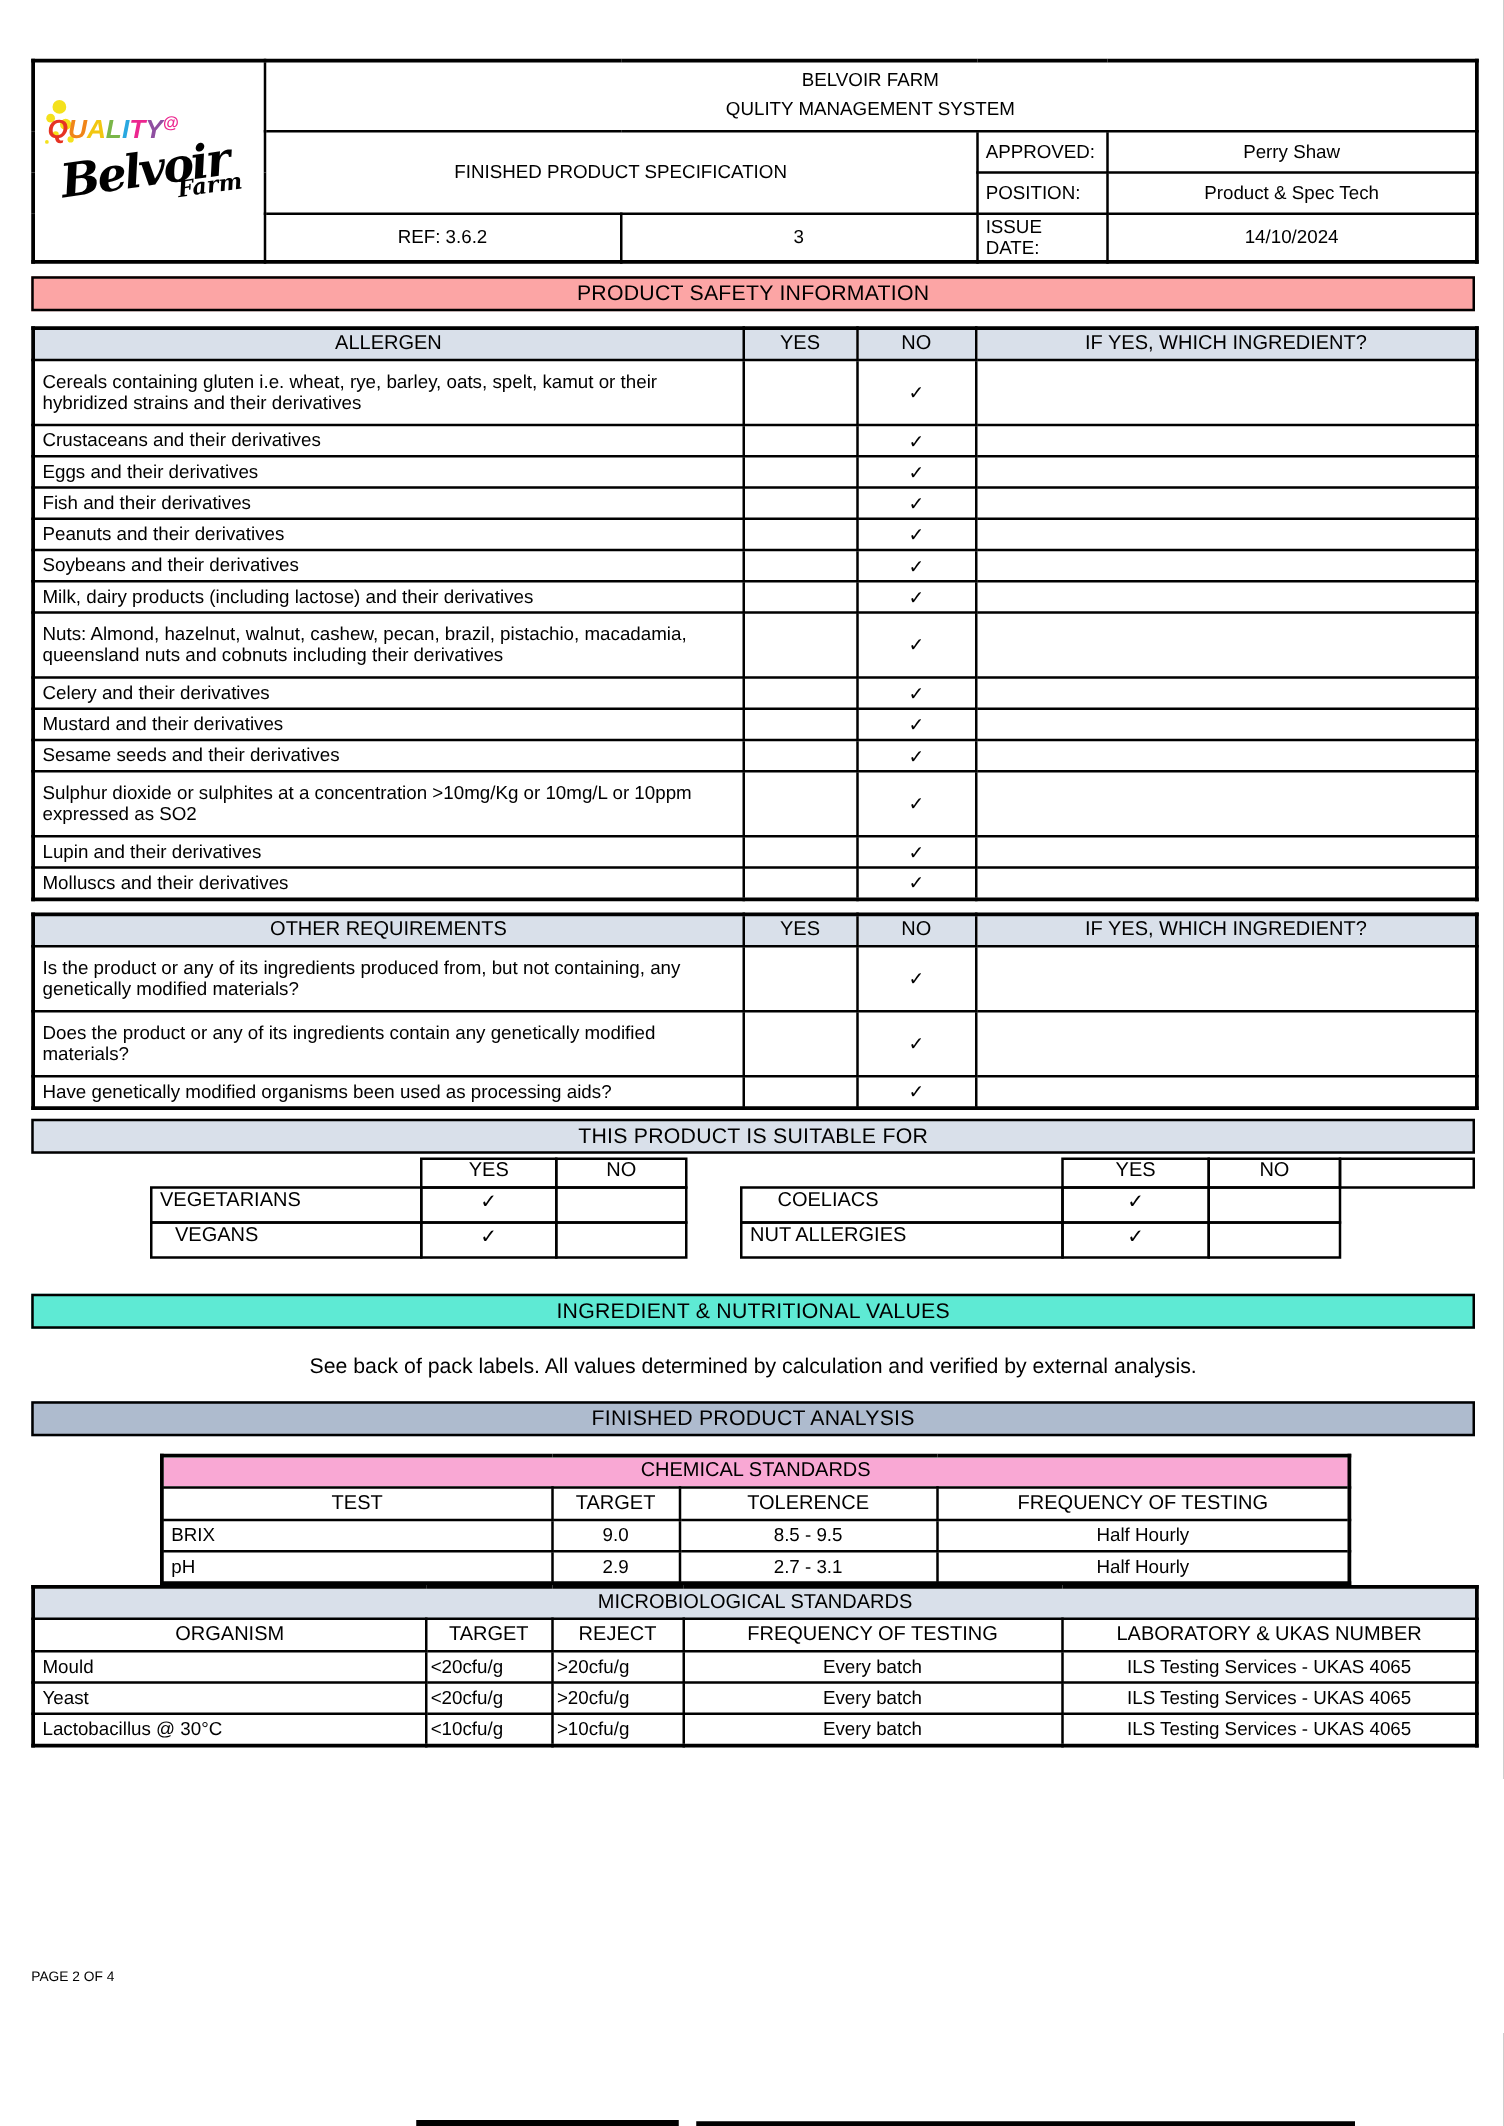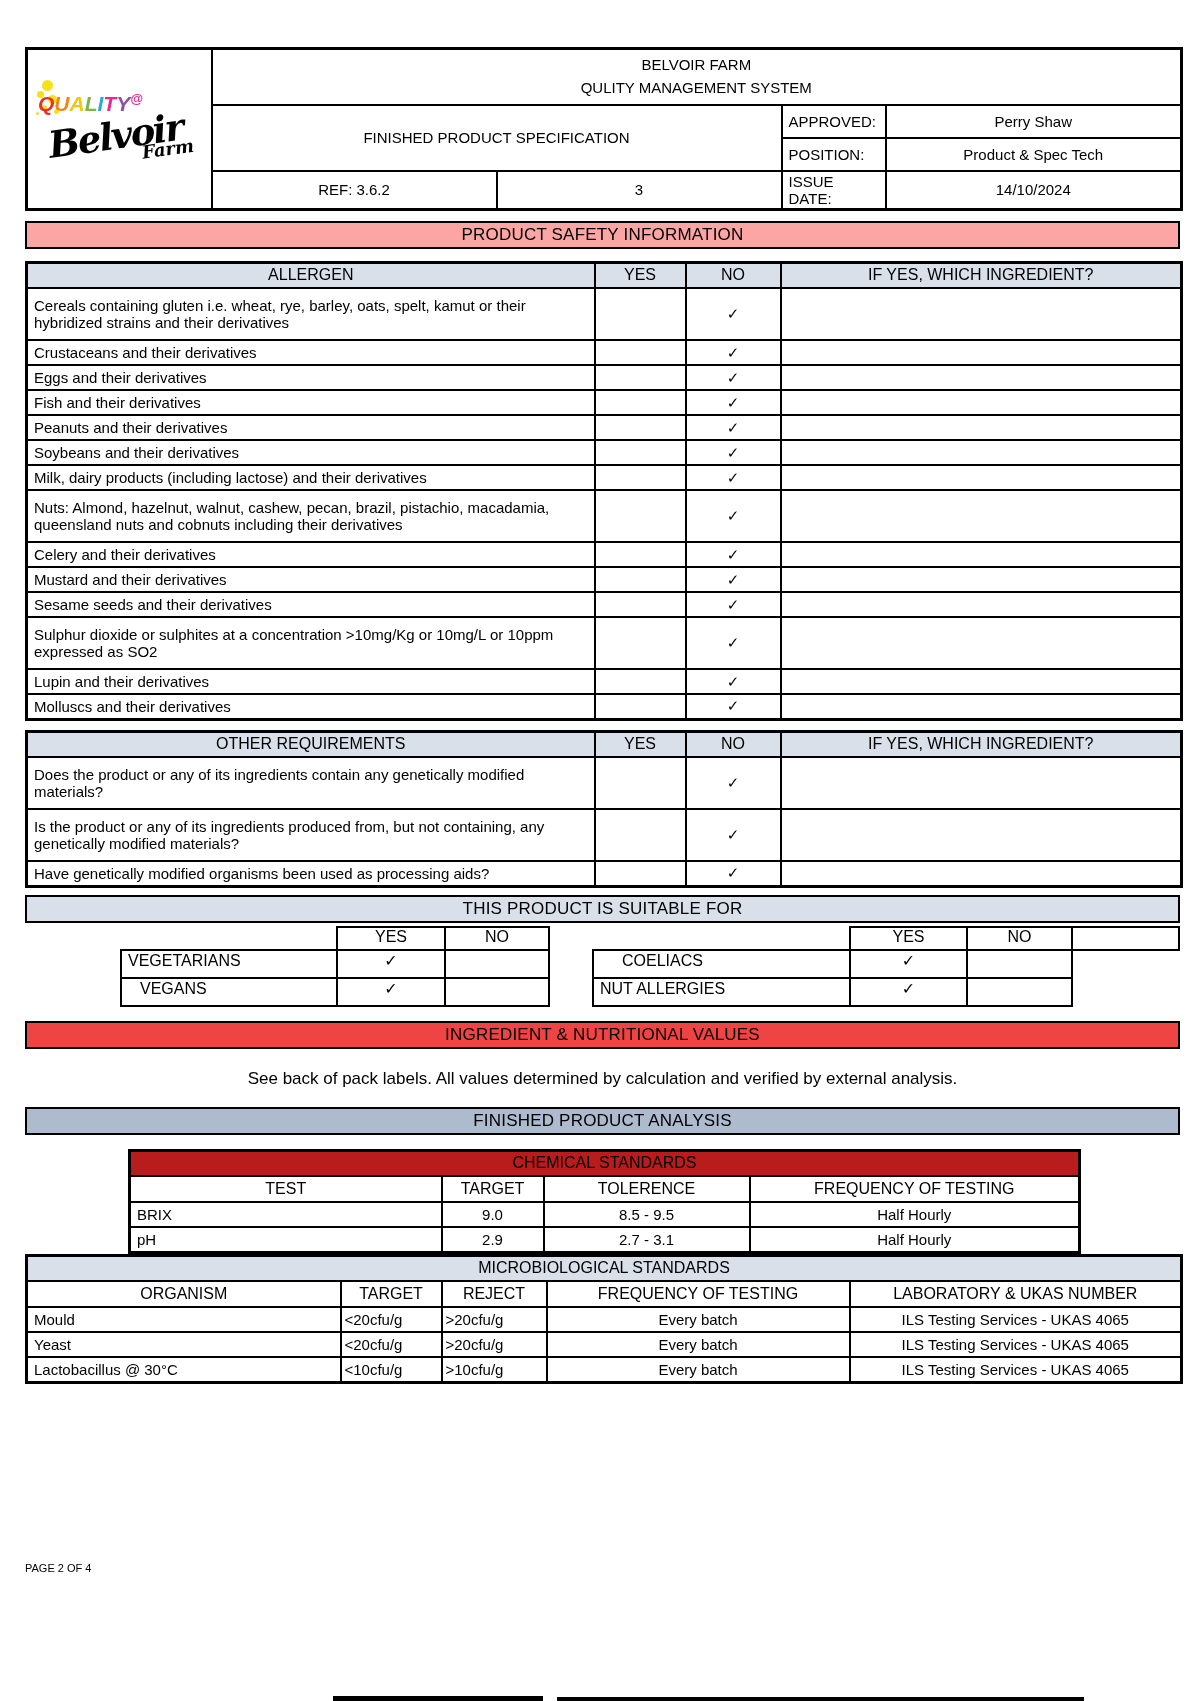--- a/index.html
+++ b/index.html
@@ -211,27 +211,27 @@
           <col style="width:401px">
         </colgroup>
       <tbody>
           <tr class="hd" style="background-color: rgb(217, 224, 234);">
         <th>OTHER REQUIREMENTS</th>
         <th>YES</th>
         <th>NO</th>
         <th>IF YES, WHICH INGREDIENT?</th>
       </tr>
       <tr class="tall">
+            <td>Is the product or any of its ingredients produced from, but not containing, any genetically modified materials?</td>
+            <td class="chk"></td>
+            <td class="chk">✓</td>
+            <td></td>
+          </tr>
+      <tr class="tall">
             <td>Does the product or any of its ingredients contain any genetically modified materials?</td>
-            <td class="chk"></td>
-            <td class="chk">✓</td>
-            <td></td>
-          </tr>
-      <tr class="tall">
-            <td>Is the product or any of its ingredients produced from, but not containing, any genetically modified materials?</td>
             <td class="chk"></td>
             <td class="chk">✓</td>
             <td></td>
           </tr>
       <tr class="r">
             <td>Have genetically modified organisms been used as processing aids?</td>
             <td class="chk"></td>
             <td class="chk">✓</td>
             <td></td>
           </tr>
@@ -265,35 +265,35 @@
         </div>
       <div class="cellbox c" style="left:824px; top:23px; width:119px; height:30px;">✓</div>
       <div class="cellbox c" style="left:941px; top:23px; width:107px; height:30px;"></div>
       <div class="cellbox" style="left:567px; top:51px; width:259px; height:30px;">
           <div class="inner">NUT ALLERGIES</div>
         </div>
       <div class="cellbox c" style="left:824px; top:51px; width:119px; height:30px;">✓</div>
       <div class="cellbox c" style="left:941px; top:51px; width:107px; height:30px;"></div>
     </div>
 
-    <div class="bar" style="margin-top: 11px; background-color: #ef4444;">INGREDIENT &amp; NUTRITIONAL VALUES</div>
+    <div class="bar" style="margin-top: 25px; background-color: #5eead4;">INGREDIENT &amp; NUTRITIONAL VALUES</div>
 
     <div class="note" style="margin-top:20px;">See back of pack labels. All values determined by calculation and verified by external analysis.</div>
 
     <div class="bar" style="margin-top: 18px; background-color: rgb(174, 187, 206);">FINISHED PRODUCT ANALYSIS</div>
 
     <table class="t" style="margin-top:14px; margin-left:103px; width:950px;">
       <colgroup>
           <col style="width:312px">
           <col style="width:102px">
           <col style="width:206px">
           <col style="width:330px">
         </colgroup>
       <tbody>
-          <tr class="hd" style="background-color: #b91c1c;">
+          <tr class="hd" style="background-color: #f9a8d4;">
         <th colspan="4">CHEMICAL STANDARDS</th>
       </tr>
       <tr class="hd">
         <th>TEST</th>
         <th>TARGET</th>
         <th>TOLERENCE</th>
         <th>FREQUENCY OF TESTING</th>
       </tr>
       <tr class="r">
         <td>BRIX</td>

